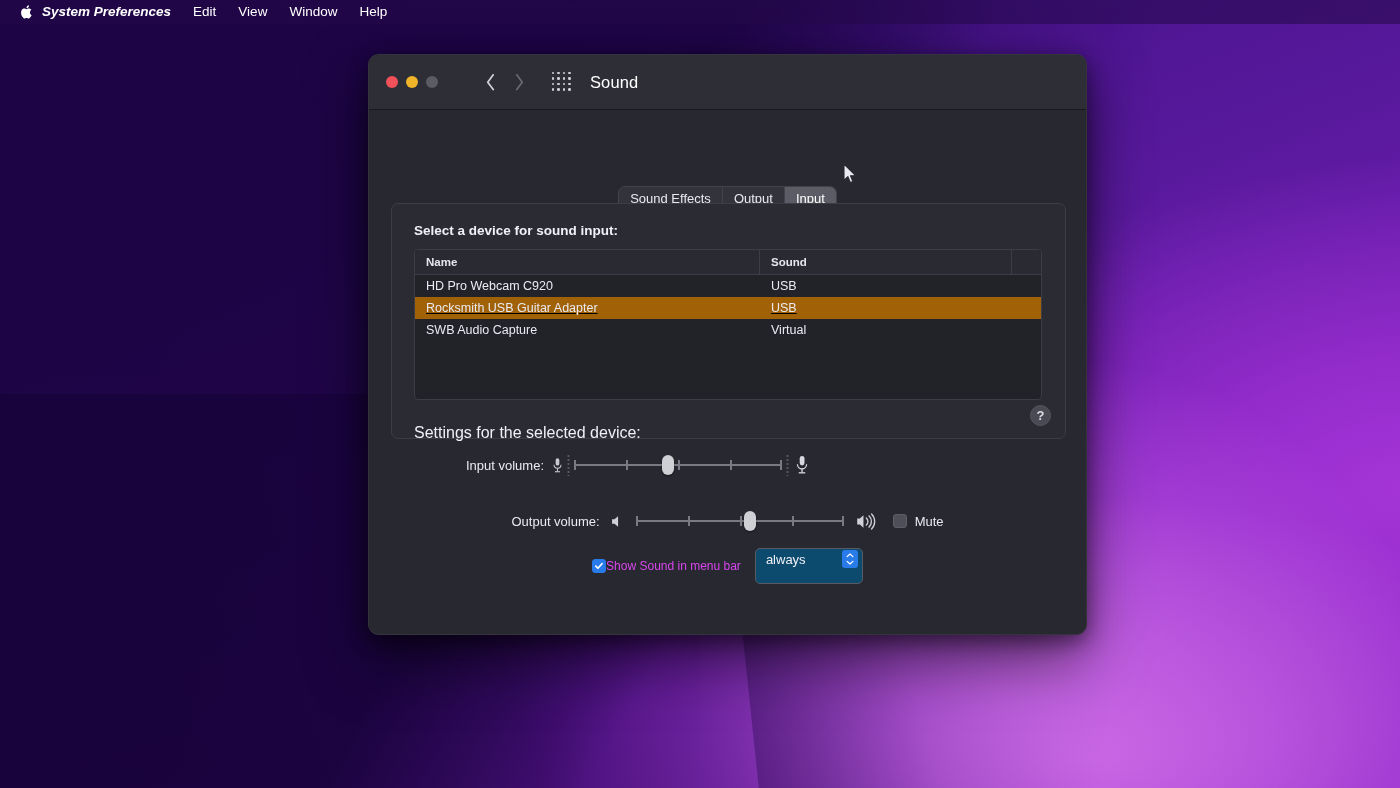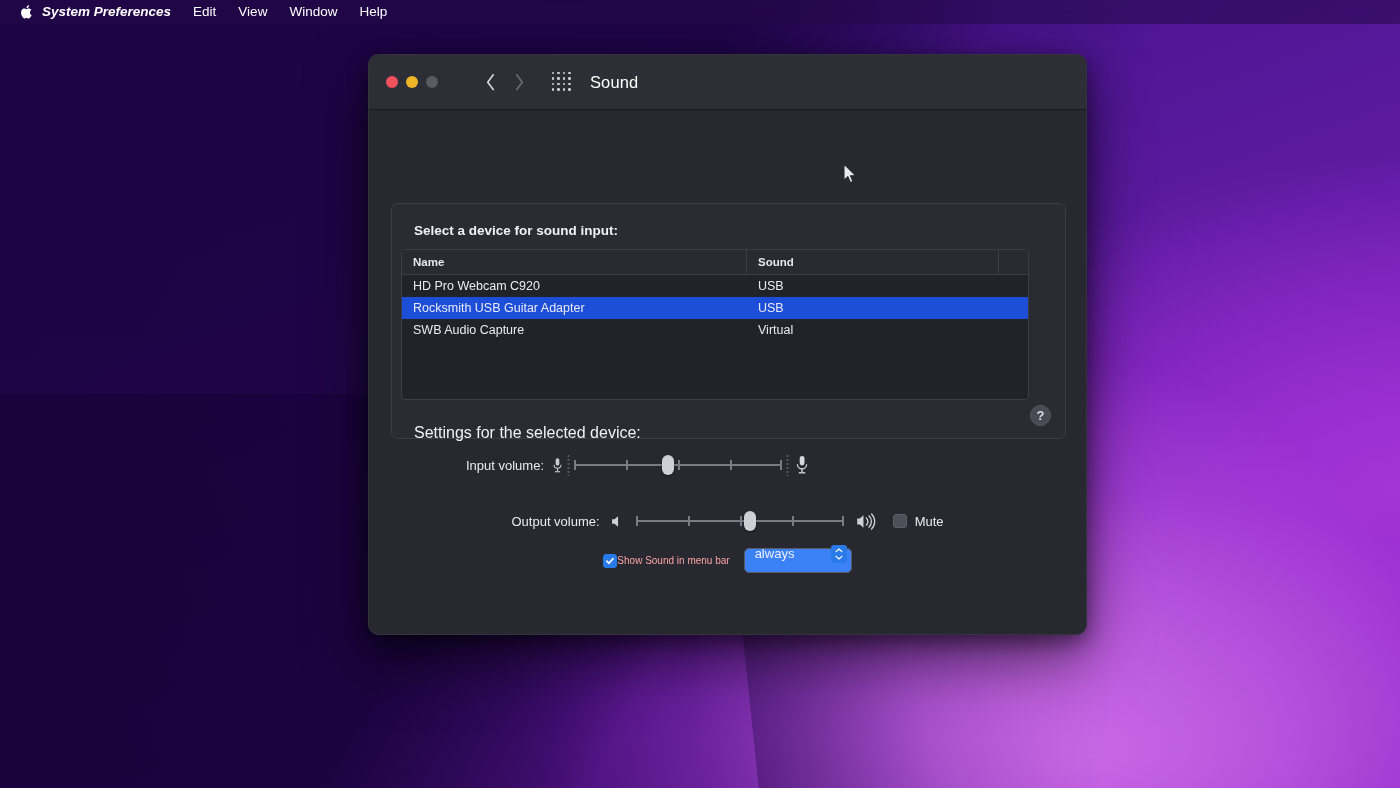--- a/index.html
+++ b/index.html
@@ -160,21 +160,21 @@
     border-radius: 7px;
     background: #2b2b33;
   }
   #panel-title {
     position:absolute; left: 22px; top: 19px;
     font-size: 13.5px; font-weight: 700; color:#f0f0f6;
   }
 
   
   #devtable {
-    position:absolute; left: 9px; top: 45px;
+    position:absolute; left: 22px; top: 45px;
     width: 628px; height: 151px;
     border: 1px solid #3d3d47;
     border-radius: 4px;
     background: #222229;
     overflow: hidden;
   }
   .thead {
     display:flex; height: 25px;
     background: #2a2a33;
     border-bottom: 1px solid #3d3d47;
@@ -183,21 +183,21 @@
   .th {
     font-size: 11.5px; font-weight: 700; color:#e6e6ee;
     padding-left: 11px; height: 100%; display:flex; align-items:center;
     border-right: 1px solid #3d3d47;
   }
   .th.col-name { width: 345px; }
   .th.col-type { width: 252px; }
   .th.col-end { flex: 1; border-right: none; }
 
   .trow { display:flex; height: 22px; align-items:center; }
-  .trow.selected { background: #1d4ed8; }
+  .trow.selected { background: #a16207; text-decoration: underline; }
   .td { font-size: 12.5px; color:#eaeaf2; padding-left: 11px; }
   .td.col-name { width: 345px; }
   .td.col-type { width: 252px; }
 
   
   #settings-title {
     position:absolute; left: 22px; top: 220px;
     font-size: 16px; color:#f0f0f6;
   }
 
@@ -254,22 +254,22 @@
   .checkbox {
     width: 14px; height: 14px; border-radius: 3px;
     display:flex; align-items:center; justify-content:center;
     flex:none;
   }
   .checkbox.off { background: #4f4f59; border: 1px solid #5e5e68; }
   .checkbox.on { background: #2a7bea; border: 1px solid #2a7bea; }
   .checkbox.on svg { width: 10px; height: 10px; }
 
   .popup {
-    height: 25px; min-width: 108px;
-    background: #3b82f6;
+    height: 36px; min-width: 108px;
+    background: #0c4a6e;
     border: 1px solid #5a5a64;
     border-radius: 5px;
     display:flex; align-items:center; justify-content:space-between;
     padding: 0 4px 14px 10px;
     color:#f0f0f6; font-size: 13px;
   }
   .popup .stepper {
     width: 16px; height: 18px; border-radius: 3px;
     background:#2a7bea;
     display:flex; flex-direction:column; align-items:center; justify-content:center;
@@ -356,20 +356,27 @@
           <circle cx="7" cy="7" r="4.6"></circle>
             <path d="M10.4 10.4 L14 14"></path>
         </svg>
       </span>
       <input id="search-input" type="text" placeholder="Search" style="">
     </div>
   </div>
 
   <div id="winbody">
 
+    <div id="tabs">
+      <div class="tabgroup">
+        <div class="tab">Sound Effects</div>
+        <div class="tab">Output</div>
+        <div class="tab active">Input</div>
+      </div>
+    </div>
 
     <div id="panel">
 
       <div id="panel-title">Select a device for sound input:</div>
 
       <div id="devtable">
         <div class="thead">
           <div class="th col-name">Name</div>
           <div class="th col-type">Sound</div>
           <div class="th col-end"></div>
@@ -453,21 +460,21 @@
       <span class="checkbox off" style="margin-left:16px;"></span>
       <span style="margin-left:8px; font-size:13px; color:#eaeaf2;">Mute</span>
     </div>
 
     <div id="showrow">
       <span class="checkbox on">
         <svg viewBox="0 0 12 12" fill="none" stroke="#ffffff" stroke-width="2.1" stroke-linecap="round" stroke-linejoin="round">
             <path d="M2.2 6.2 L4.7 8.7 L9.6 3.3"></path>
           </svg>
       </span>
-      <span style="font-size:10px; color:#fca5a5;">Show Sound in menu bar</span>
+      <span style="font-size:12px; color:#d946ef;">Show Sound in menu bar</span>
       <div class="popup" style="margin-left:14px;">
         <span>always</span>
         <span class="stepper">
           <svg viewBox="0 0 10 6" fill="none" stroke="#ffffff" stroke-width="1.6" stroke-linecap="round" stroke-linejoin="round">
               <path d="M1.4 4.4 L5 1.2 L8.6 4.4"></path>
             </svg>
           <svg viewBox="0 0 10 6" fill="none" stroke="#ffffff" stroke-width="1.6" stroke-linecap="round" stroke-linejoin="round">
               <path d="M1.4 1.6 L5 4.8 L8.6 1.6"></path>
             </svg>
         </span>

